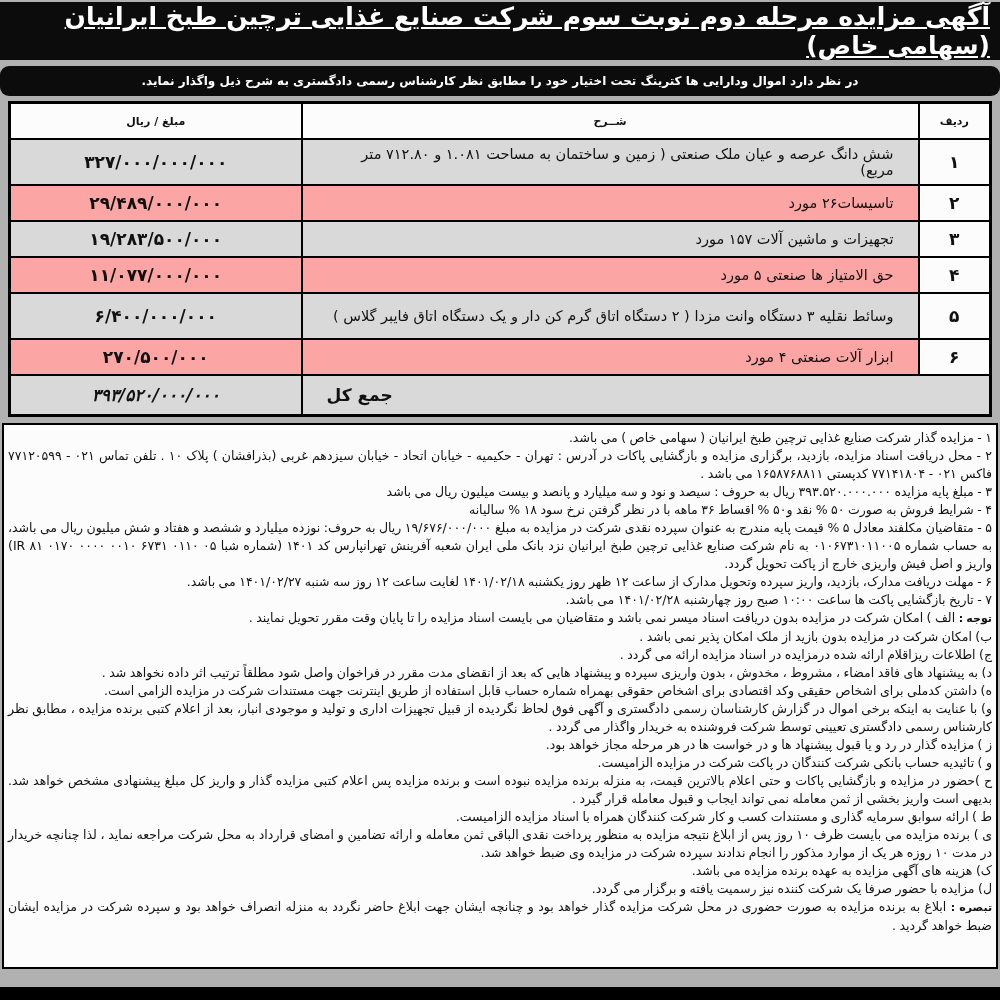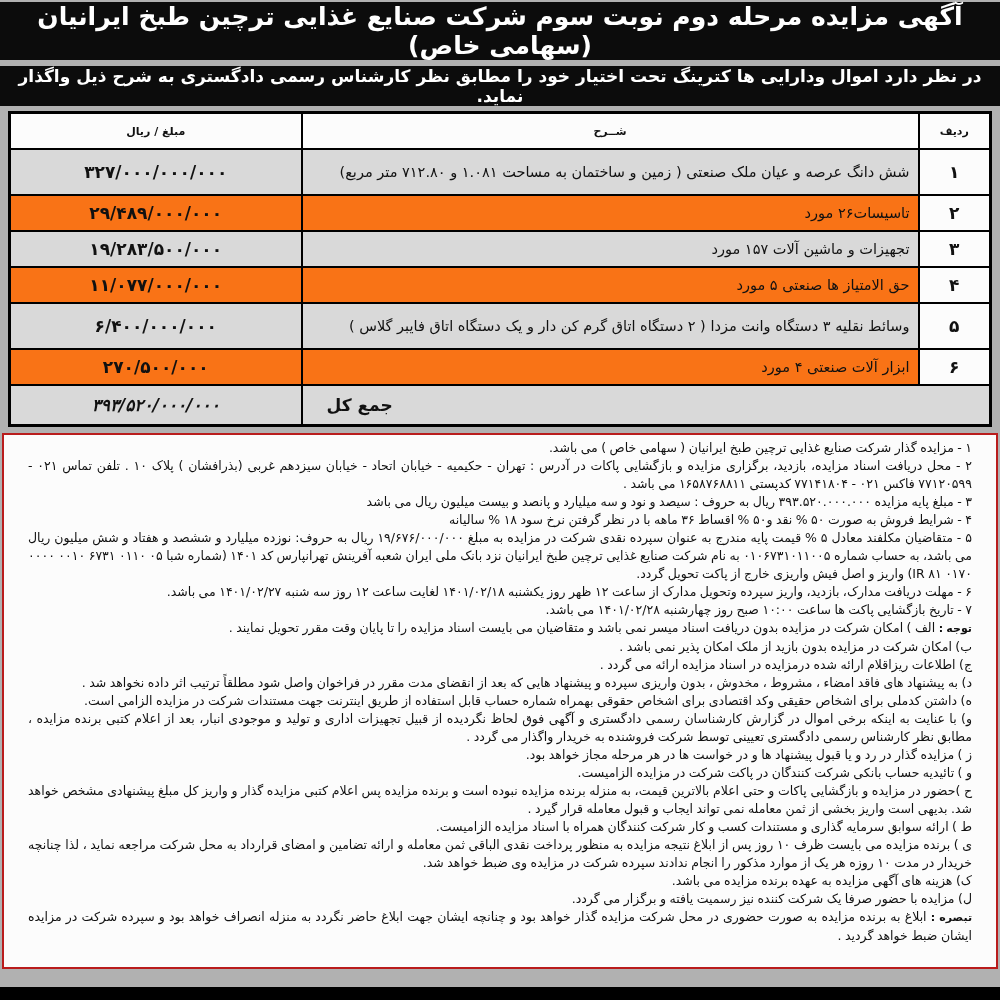--- a/index.html
+++ b/index.html
@@ -7,59 +7,59 @@
     width:1000px;height:1000px;overflow:hidden;
     background:#b1b1b1;
     font-family:"DejaVu Sans",sans-serif;
     direction:rtl;
     display:flex;flex-direction:column;
     color:#111;
   }
   .title-bar{
     background:#0c0c0c;color:#fff;
     min-height:56px;display:flex;align-items:center;justify-content:center;
-    font-size:25px;font-weight:bold;text-align:center;
-    padding:0 10px;margin-top:2px;
+    font-size:25px;font-weight:bold;text-align:right;
+    padding:0 10px;margin-top:2px;text-decoration:underline;
   }
   .subtitle-bar{
     background:#0c0c0c;color:#fff;
     min-height:30px;display:flex;align-items:center;justify-content:center;
-    font-size:17px;font-weight:bold;text-align:center;
-    padding:0 10px;margin-top:6px;
+    font-size:12px;font-weight:bold;text-align:center;
+    padding:0 10px;margin-top:6px;border-radius:9px;
   }
   .table-wrap{margin:5px 8px 0 8px;}
   table{
     width:100%;border-collapse:collapse;
     border:3px solid #000;background:#fcfcfc;
     table-layout:fixed;
   }
   th,td{border:2px solid #000;overflow:hidden;}
   th{
     background:#fcfcfc;font-weight:bold;font-size:11px;
     height:30px;text-align:center;padding:2px 4px;
   }
   col.c-radif{width:72px;}
   col.c-sharh{width:auto;}
   col.c-mablagh{width:292px;}
   td.cell-radif{text-align:center;font-weight:bold;font-size:17px;background:#fcfcfc;padding:2px;}
-  td.cell-desc{text-align:right;font-size:14.5px;padding:4px 8px;height:26px;}
+  td.cell-desc{text-align:right;font-size:14.5px;padding:4px 24px;height:26px;}
   td.cell-amt{text-align:center;font-weight:bold;font-size:17px;padding:3px 4px;}
   tr.tall td.cell-desc{height:36px;}
   tr.shaded td.cell-desc,tr.shaded td.cell-amt{background:#d9d9d9;}
-  tr.plain td.cell-desc,tr.plain td.cell-amt{background:#f97316;}
+  tr.plain td.cell-desc,tr.plain td.cell-amt{background:#fca5a5;}
   td.cell-total-label{
     background:#d9d9d9;font-weight:bold;font-size:17px;
     text-align:left;padding:5px 4px 5px 0;height:28px;
   }
   td.cell-total-label span{display:inline-block;padding-left:24px;direction:rtl;}
   td.cell-total-amt{background:#d9d9d9;text-align:center;font-weight:bold;font-size:17px;font-style:italic;}
   .terms{
     margin:6px 2px 16px 2px;flex:1 1 auto;
-    background:#fcfcfc;border:2px solid #b91c1c;
-    padding:4px 24px;overflow:hidden;
+    background:#fcfcfc;border:2px solid #000000;
+    padding:4px 4px;overflow:hidden;
   }
   .terms p{
     margin:0;text-align:justify;
     font-size:12.5px;line-height:18px;
     word-spacing:-0.5px;
   }
   .terms b.lead{font-weight:bold;font-size:11px;}
   .bottom-bar{height:13px;background:#000;margin-top:2px;flex:0 0 auto;}
 </style>
 </head>

